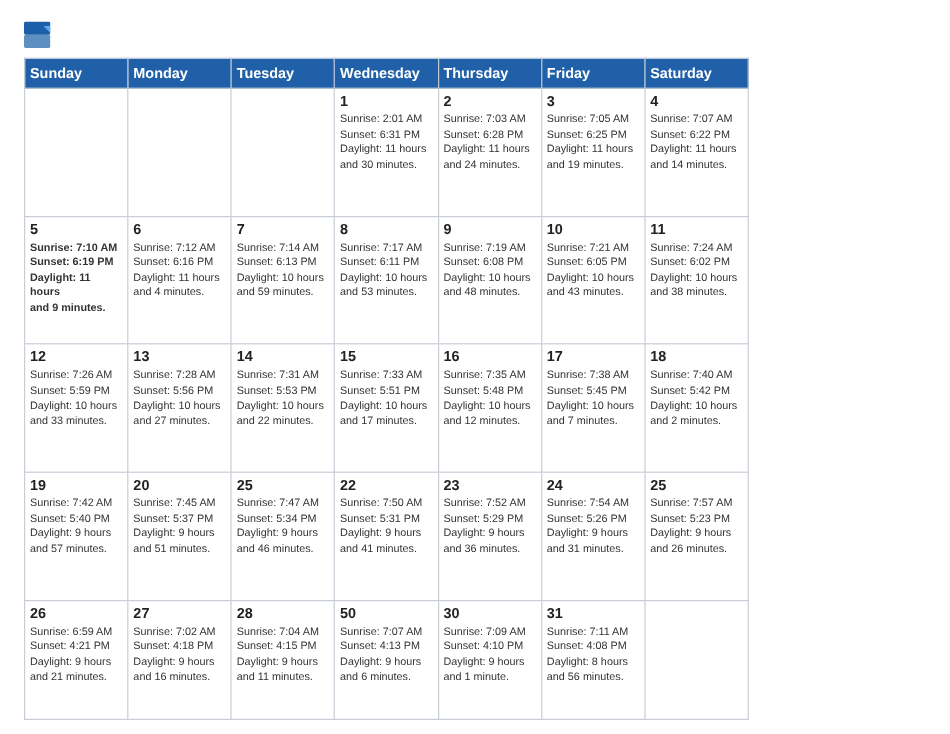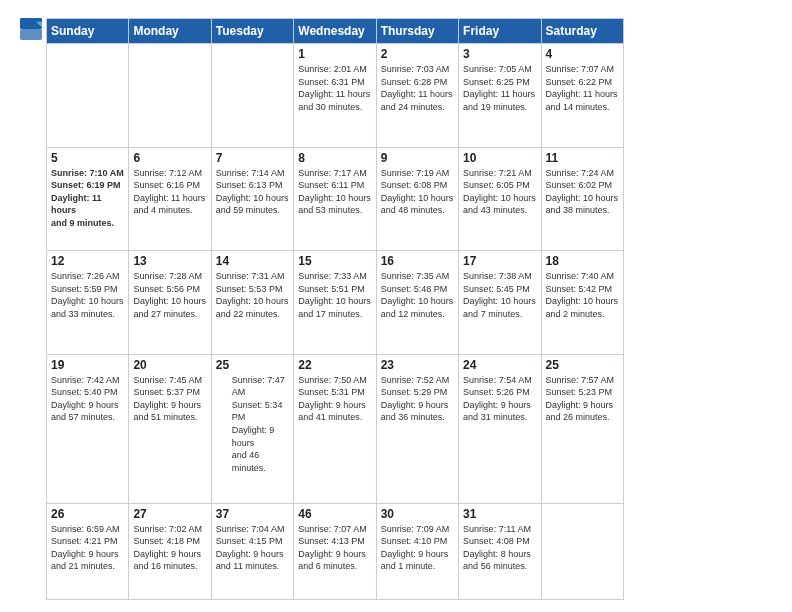--- a/index.html
+++ b/index.html
@@ -8,21 +8,21 @@
       background: #fff;
       width: 792px;
       height: 612px;
       overflow: hidden;
     }
     .page {
       width: 652px;
       height: 612px;
       padding: 18px 28px 12px 20px;
       display: flex;
-      flex-direction: row;
+      flex-direction: column;
     }
     .header {
       display: flex;
       justify-content: space-between;
       align-items: flex-start;
       margin-bottom: 8px;
     }
     .logo {
       display: flex;
       align-items: center;
@@ -276,21 +276,21 @@
           </td>
           <td>
             <span class="day-num">20</span>
             <div class="cell-info" style="white-space: pre-line;">Sunrise: 7:45 AM
 Sunset: 5:37 PM
 Daylight: 9 hours
 and 51 minutes.</div>
           </td>
           <td>
             <span class="day-num">25</span>
-            <div class="cell-info" style="white-space: pre-line; margin-left: 16px;">Sunrise: 7:47 AM
+            <div class="cell-info" style="white-space: pre-line;">Sunrise: 7:47 AM
 Sunset: 5:34 PM
 Daylight: 9 hours
 and 46 minutes.</div>
           </td>
           <td>
             <span class="day-num">22</span>
             <div class="cell-info" style="white-space: pre-line;">Sunrise: 7:50 AM
 Sunset: 5:31 PM
 Daylight: 9 hours
 and 41 minutes.</div>
@@ -326,28 +326,28 @@
 and 21 minutes.</div>
           </td>
           <td>
             <span class="day-num">27</span>
             <div class="cell-info" style="white-space: pre-line;">Sunrise: 7:02 AM
 Sunset: 4:18 PM
 Daylight: 9 hours
 and 16 minutes.</div>
           </td>
           <td>
-            <span class="day-num">37</span>
+            <span class="day-num">28</span>
             <div class="cell-info" style="white-space: pre-line;">Sunrise: 7:04 AM
 Sunset: 4:15 PM
 Daylight: 9 hours
 and 11 minutes.</div>
           </td>
           <td>
-            <span class="day-num">46</span>
+            <span class="day-num">50</span>
             <div class="cell-info" style="white-space: pre-line;">Sunrise: 7:07 AM
 Sunset: 4:13 PM
 Daylight: 9 hours
 and 6 minutes.</div>
           </td>
           <td>
             <span class="day-num">30</span>
             <div class="cell-info" style="white-space: pre-line;">Sunrise: 7:09 AM
 Sunset: 4:10 PM
 Daylight: 9 hours

